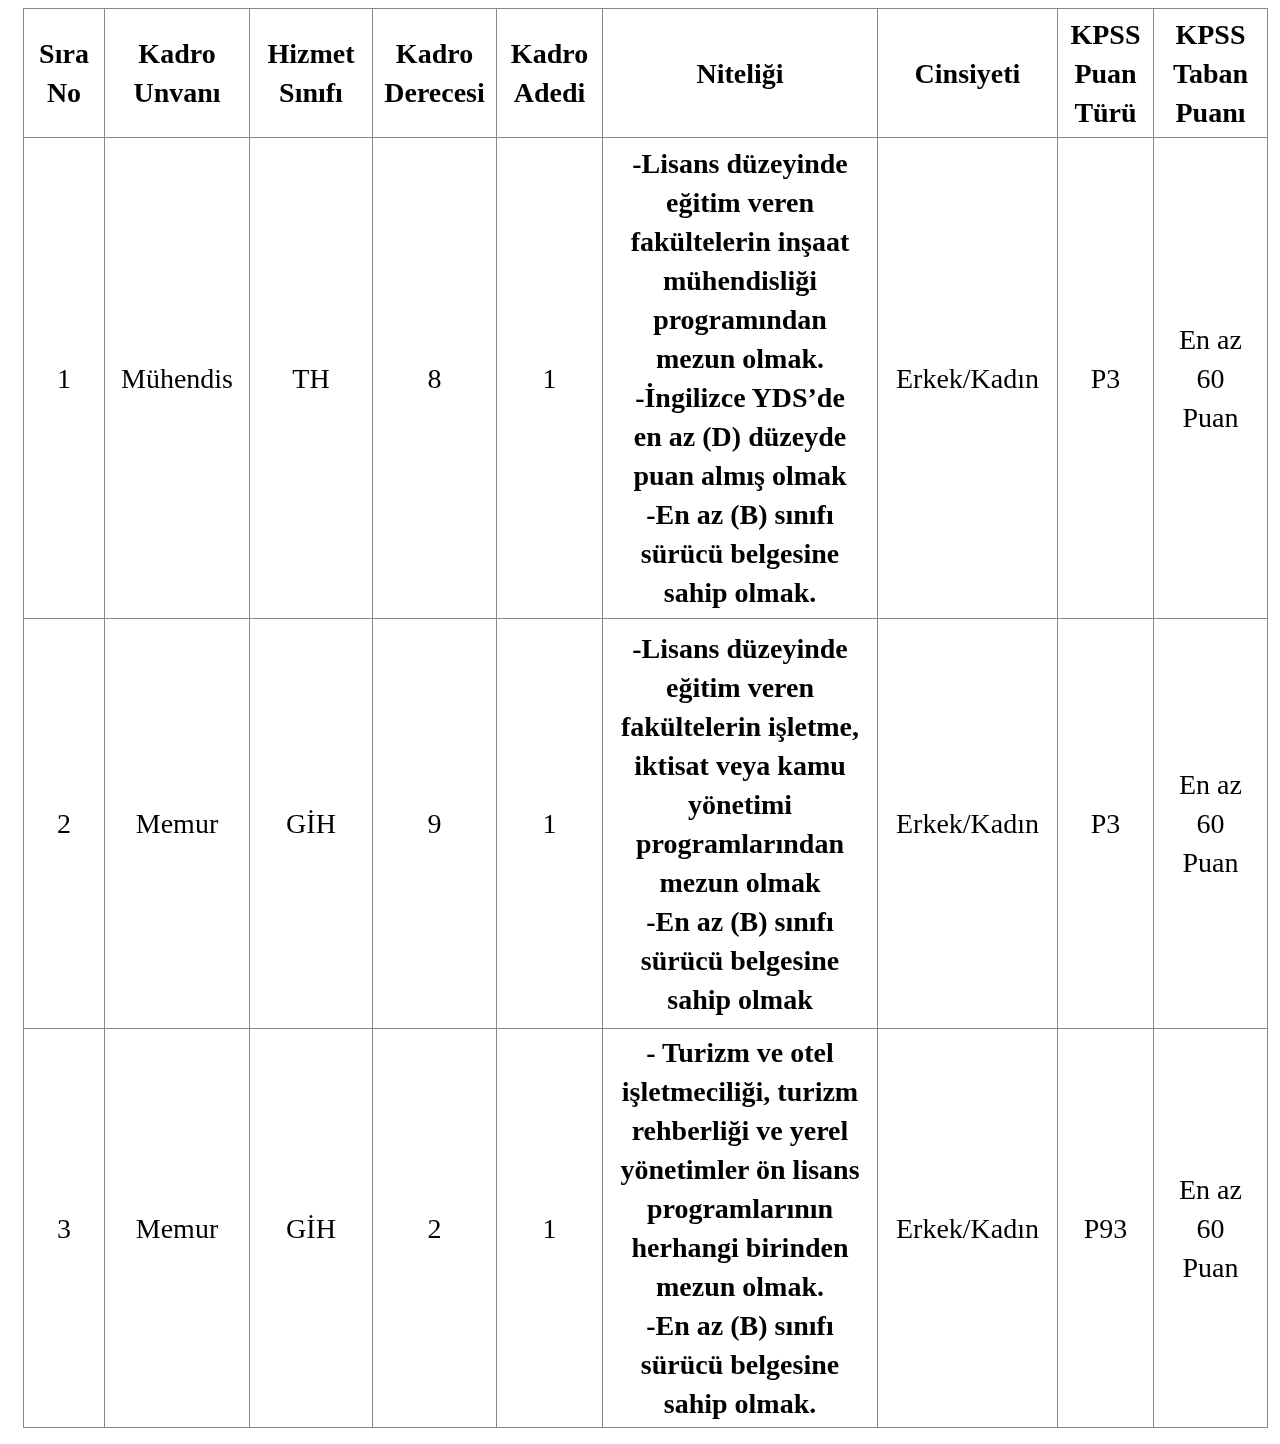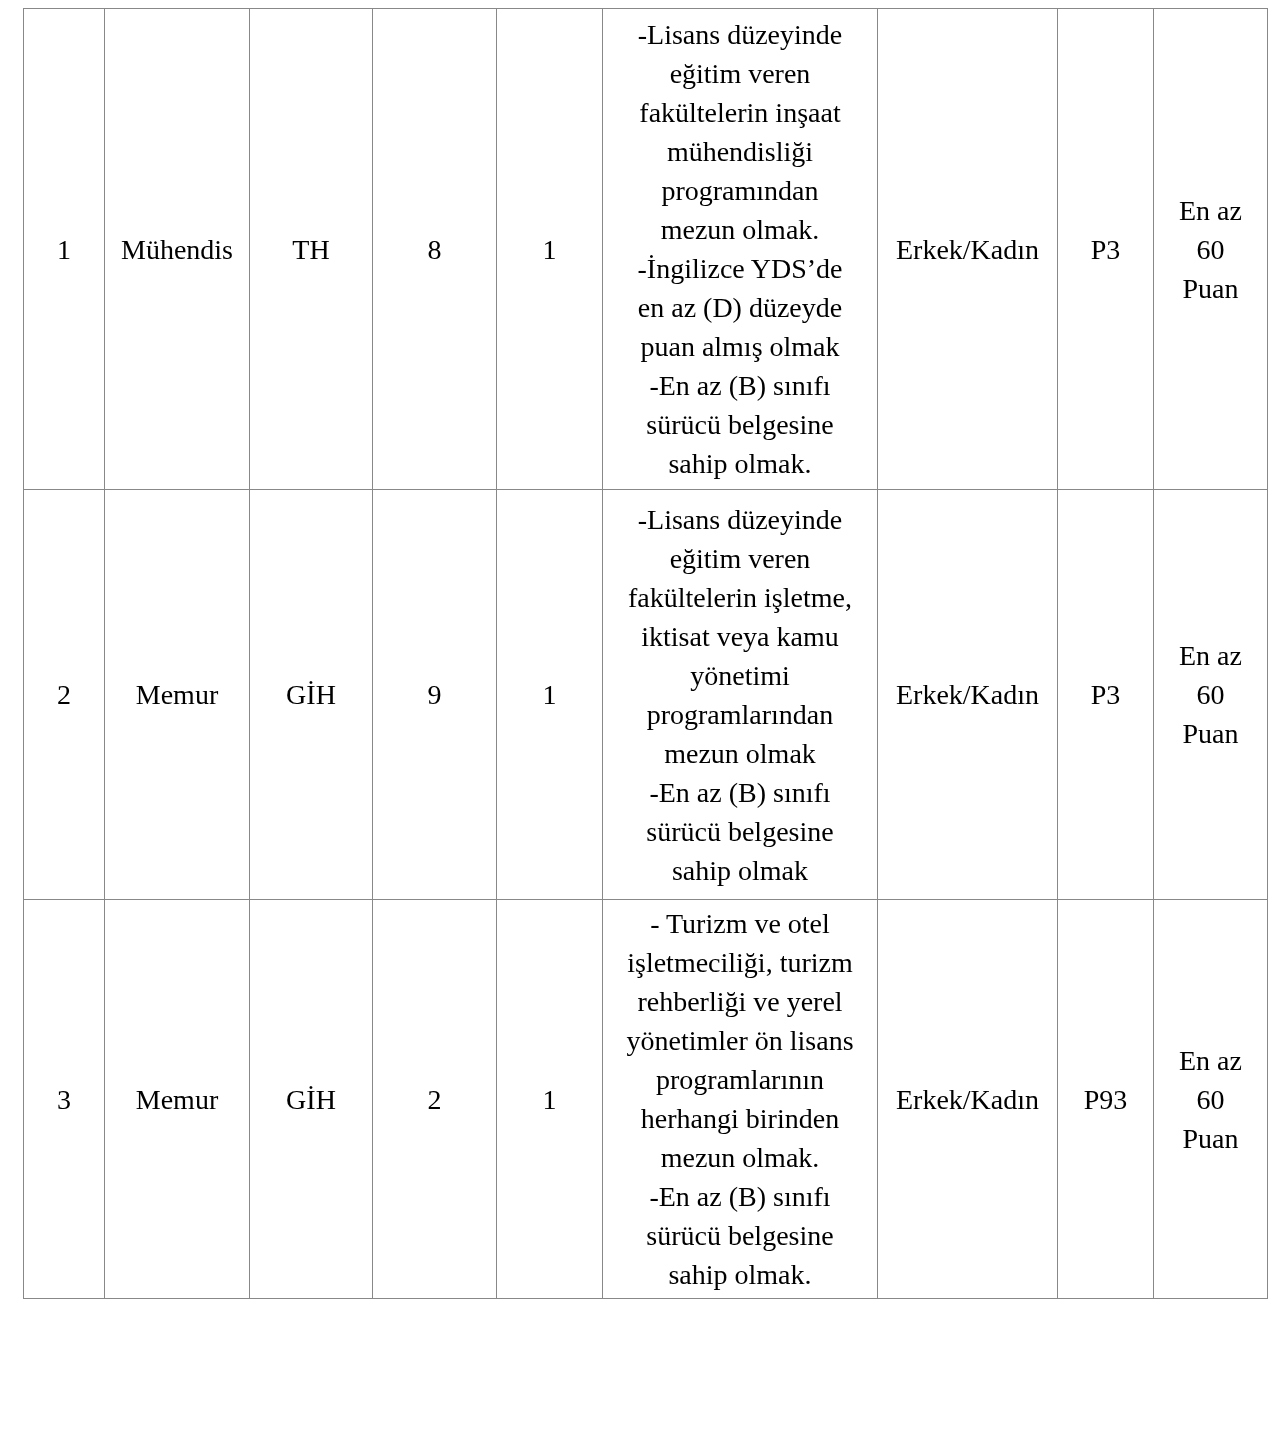--- a/index.html
+++ b/index.html
@@ -38,39 +38,60 @@
   table.kadro-table th {
     font-weight: bold;
   }
   tr.header-row      { height: 129px; }
   tr.row-1           { height: 481px; }
   tr.row-2           { height: 410px; }
   tr.row-3           { height: 399px; }
   td.niteligi-cell {
     text-align: left;
     padding: 10px 8px 10px 14px;
+    font-weight: bold;
   }
 </style>
 </head>
 <body>
 
 <div class="page">
   <table class="kadro-table">
     <colgroup>
       <col style="width:81px">
       <col style="width:145px">
       <col style="width:123px">
       <col style="width:124px">
       <col style="width:106px">
       <col style="width:275px">
       <col style="width:180px">
       <col style="width:96px">
       <col style="width:114px">
     </colgroup>
     <tbody>
+      <tr class="header-row">
+        <th>Sıra
+No</th>
+        <th>Kadro
+Unvanı</th>
+        <th>Hizmet
+Sınıfı</th>
+        <th>Kadro
+Derecesi</th>
+        <th>Kadro
+Adedi</th>
+        <th>Niteliği</th>
+        <th>Cinsiyeti</th>
+        <th>KPSS
+Puan
+Türü</th>
+        <th>KPSS
+Taban
+Puanı</th>
+      </tr>
 
       <tr class="row-1">
         <td>1</td>
         <td>Mühendis</td>
         <td>TH</td>
         <td>8</td>
         <td>1</td>
         <td class="niteligi-cell">-Lisans düzeyinde
 eğitim veren
 fakültelerin inşaat

